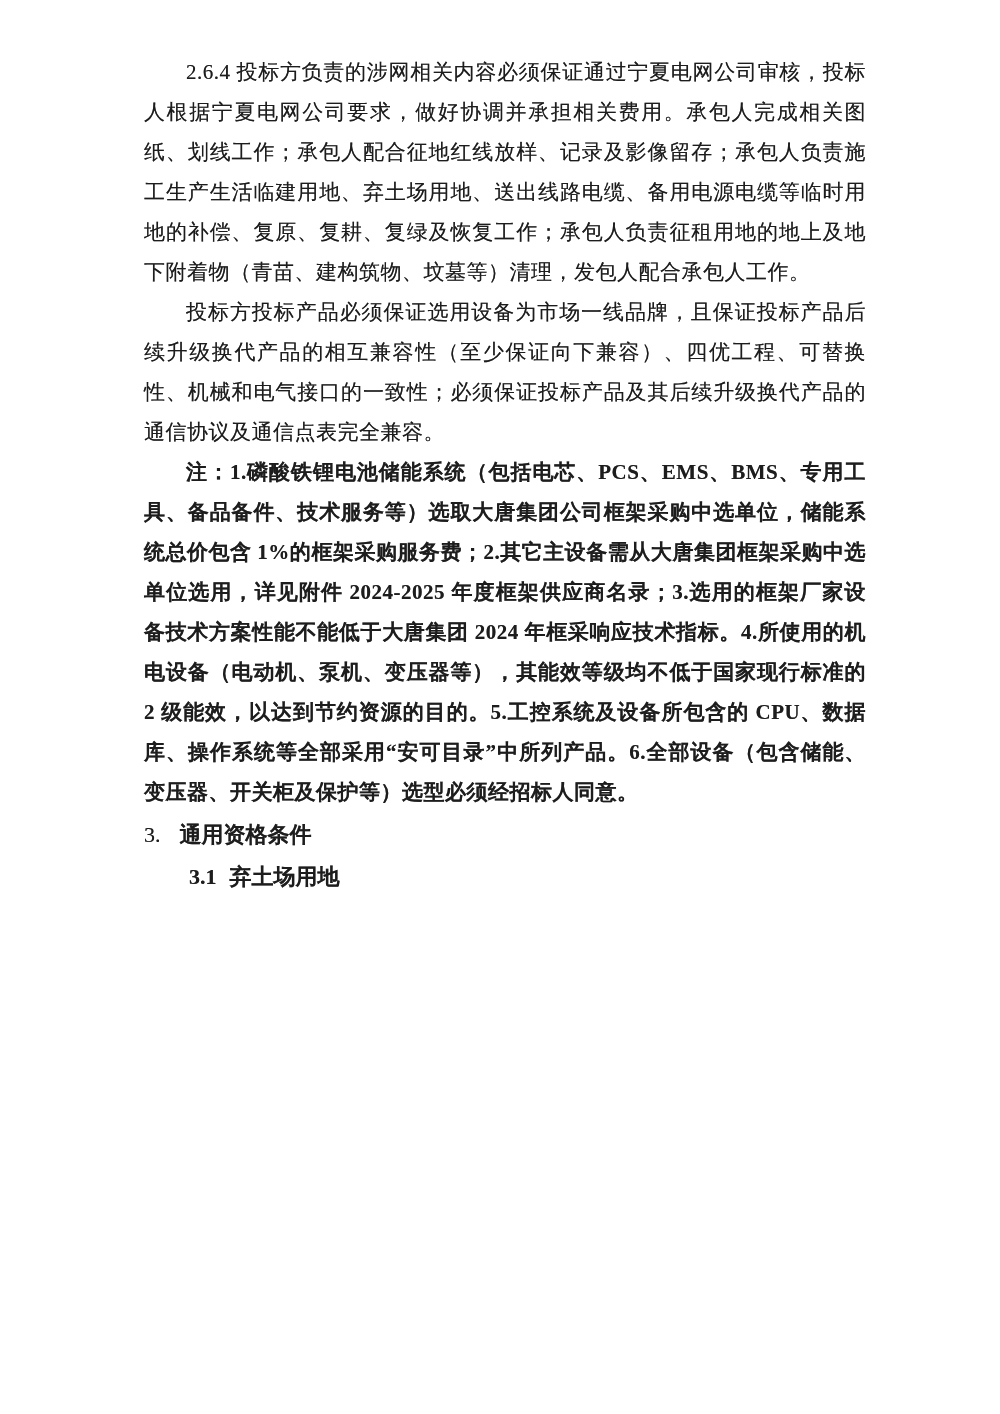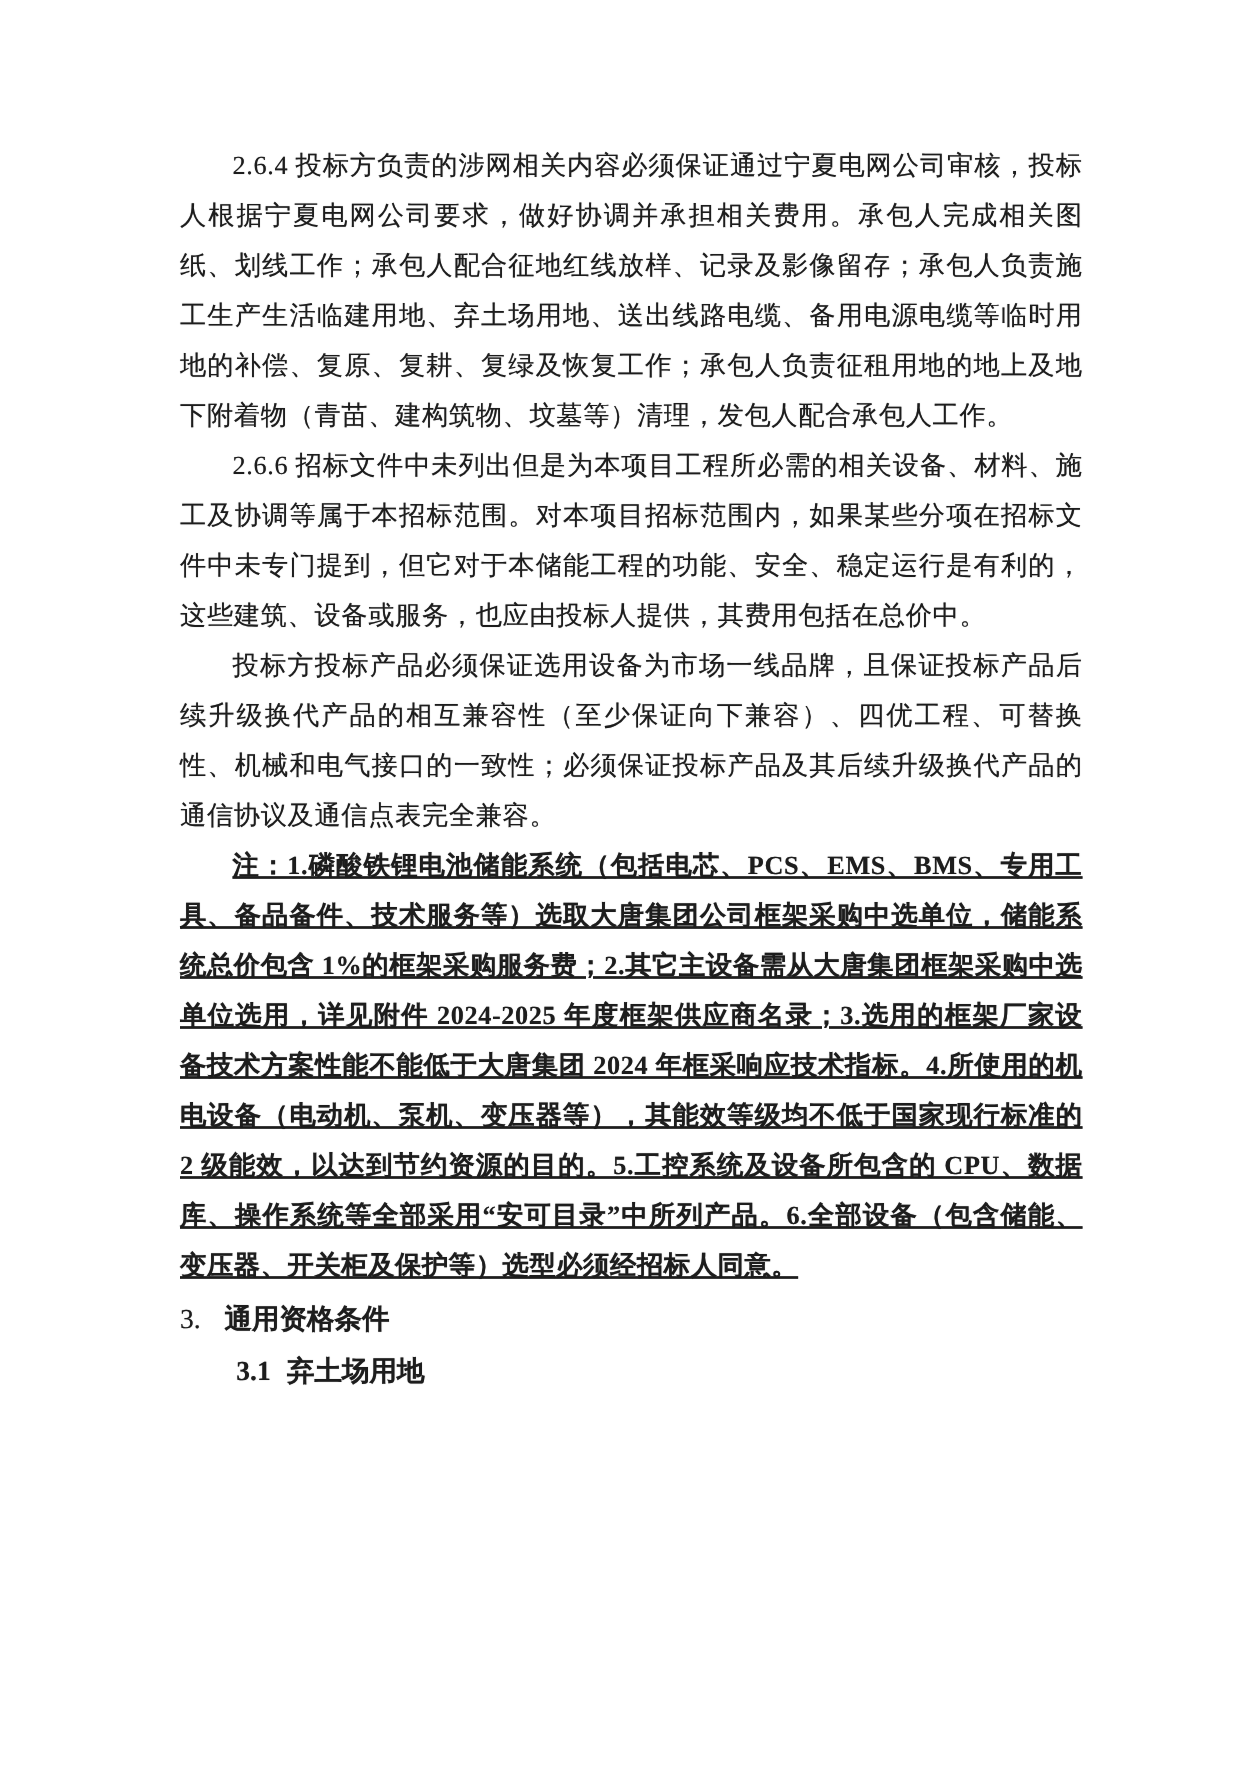--- a/index.html
+++ b/index.html
@@ -7,38 +7,37 @@
     padding: 0;
     background: #ffffff;
   }
   .page {
     position: relative;
     width: 1000px;
     height: 1414px;
     margin: 0 auto;
     background: #ffffff;
     box-sizing: border-box;
-    padding: 112px 134px 0 144px;
+    padding: 52px 134px 0 144px;
     font-family: "Liberation Serif", "DejaVu Serif", serif;
     color: #1d1d1d;
     overflow: hidden;
   }
   .doc p {
     margin: 0;
     font-size: 21px;
     line-height: 40px;
     text-align: justify;
     text-justify: inter-ideograph;
     text-indent: 2em;
     letter-spacing: 0.5px;
     text-shadow: 0 0 0.6px rgba(40,40,40,0.65);
   }
   .doc p.bold {
     font-weight: bold;
-    text-decoration: underline;
   }
   .section-heading {
     font-size: 22px;
     line-height: 42px;
     margin-top: 2px;
     text-shadow: 0 0 0.6px rgba(40,40,40,0.65);
   }
   .section-heading .num {
     font-weight: normal;
     display: inline-block;
@@ -62,21 +61,20 @@
 </style>
 </head>
 <body>
 
 <div class="page">
   <div class="doc">
 
     <p>2.6.4 投标方负责的涉网相关内容必须保证通过宁夏电网公司审核，投标人根据宁夏电网公司要求，做好协调并承担相关费用。承包人完成相关图纸、划线工作；承包人配合征地红线放样、记录及影像留存；承包人负责施工生产生活临建用地、弃土场用地、送出线路电缆、备用电源电缆等临时用地的补偿、复原、复耕、复绿及恢复工作；承包人负责征租用地的地上及地下附着物（青苗、建构筑物、坟墓等）清理，发包人配合承包人工作。</p>
 
 
-    <p>2.6.6 招标文件中未列出但是为本项目工程所必需的相关设备、材料、施工及协调等属于本招标范围。对本项目招标范围内，如果某些分项在招标文件中未专门提到，但它对于本储能工程的功能、安全、稳定运行是有利的，这些建筑、设备或服务，也应由投标人提供，其费用包括在总价中。</p>
 
 
     <p>投标方投标产品必须保证选用设备为市场一线品牌，且保证投标产品后续升级换代产品的相互兼容性（至少保证向下兼容）、四优工程、可替换性、机械和电气接口的一致性；必须保证投标产品及其后续升级换代产品的通信协议及通信点表完全兼容。</p>
 
     <p class="bold">注：1.磷酸铁锂电池储能系统（包括电芯、PCS、EMS、BMS、专用工具、备品备件、技术服务等）选取大唐集团公司框架采购中选单位，储能系统总价包含 1%的框架采购服务费；2.其它主设备需从大唐集团框架采购中选单位选用，详见附件 2024-2025 年度框架供应商名录；3.选用的框架厂家设备技术方案性能不能低于大唐集团 2024 年框采响应技术指标。4.所使用的机电设备（电动机、泵机、变压器等），其能效等级均不低于国家现行标准的 2 级能效，以达到节约资源的目的。5.工控系统及设备所包含的 CPU、数据库、操作系统等全部采用“安可目录”中所列产品。6.全部设备（包含储能、变压器、开关柜及保护等）选型必须经招标人同意。</p>
 
     <div class="section-heading">
       <span class="num">3.</span><span class="title">通用资格条件</span>
     </div>
 

